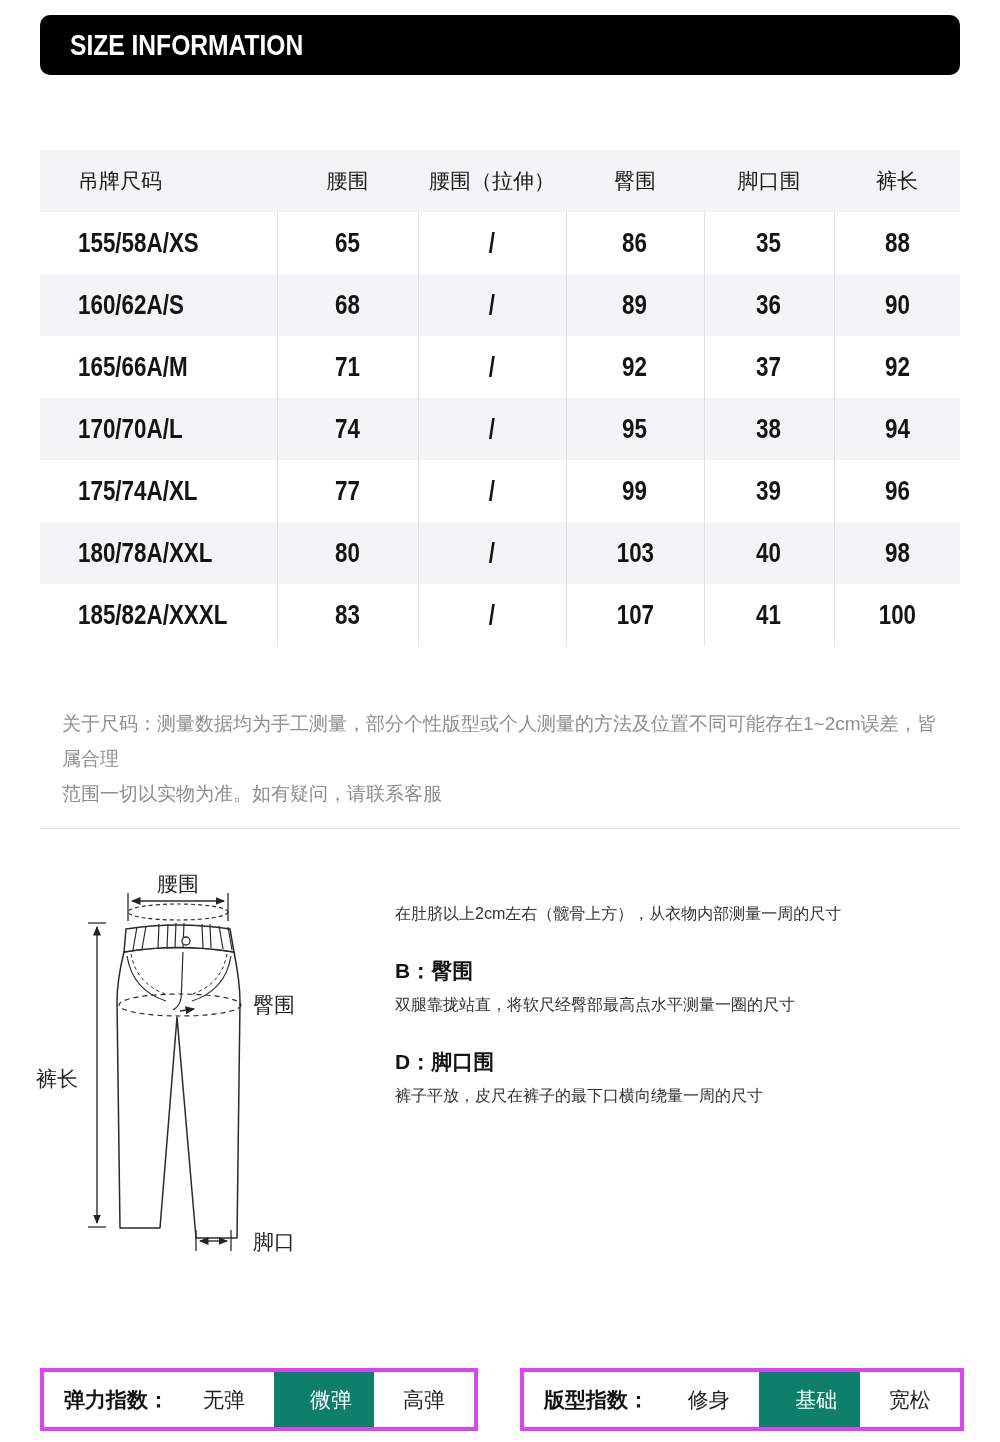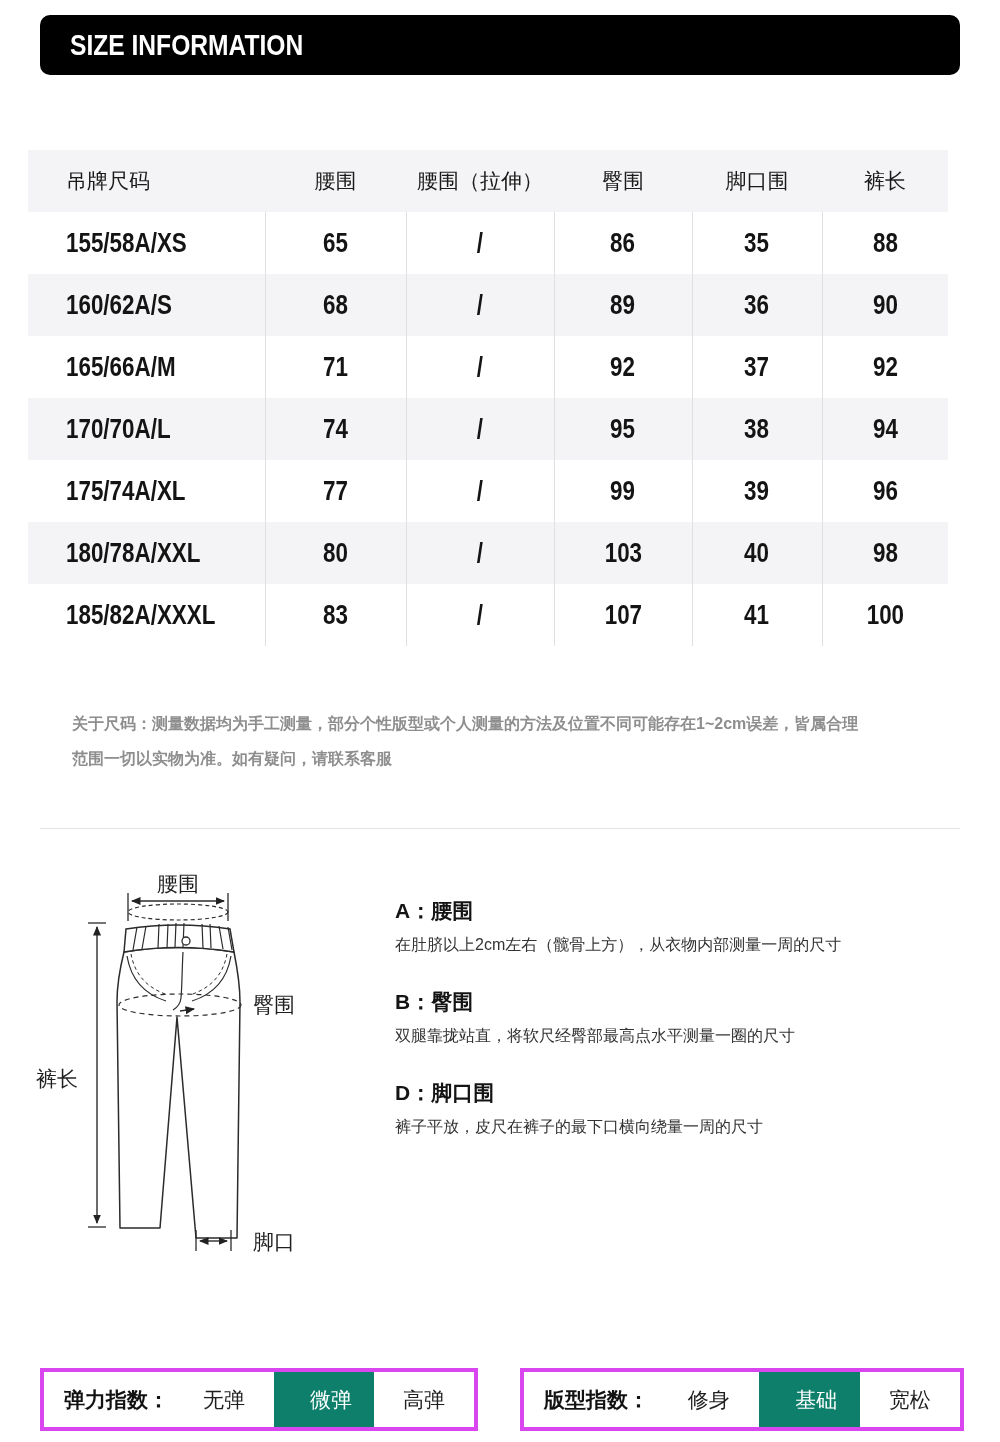--- a/index.html
+++ b/index.html
@@ -7,34 +7,34 @@
   body { font-family:"Liberation Sans","DejaVu Sans",sans-serif; color:#1a1a1a; }
   #page { position:relative; width:1000px; height:1442px; background:#fff; overflow:hidden; }
 
   
   .title-bar { position:absolute; left:40px; top:15px; width:920px; height:60px;
     background:#000000; border-radius:10px; display:flex; align-items:center; padding-left:30px; }
   .title-bar h1 { color:#fff; font-size:30px; font-weight:700; letter-spacing:0px;
     transform:scaleX(.82); transform-origin:left center; white-space:nowrap; }
 
   
-  .size-table { position:absolute; left:28px; top:150px; width:920px; border-collapse:collapse; table-layout:fixed; }
+  .size-table { position:absolute; left:40px; top:150px; width:920px; border-collapse:collapse; table-layout:fixed; }
   .size-table th, .size-table td { height:62px; vertical-align:middle; text-align:center; padding:0; }
   .size-table thead tr { background:#f4f4f6; }
   .size-table tbody tr:nth-child(even) { background:#f4f4f6; }
   .size-table th { font-weight:400; font-size:21px; color:#1a1a1a; }
   .size-table th:first-child, .size-table td:first-child { text-align:left; padding-left:38px; }
   .size-table tbody td + td { border-left:1px solid #e0e0e2; }
   .val { display:inline-block; font-weight:700; font-size:28px; color:#141414;
     transform:scaleX(.8); transform-origin:center; white-space:nowrap; letter-spacing:0; }
   .size-table td:first-child .val { transform-origin:left center; }
 
   
-  .size-note { position:absolute; left:72px; top:706px; width:885px;
-    font-size:16px; line-height:35px; color:#8e8e8e;font-weight:bold; }
+  .size-note { position:absolute; left:62px; top:706px; width:885px;
+    font-size:19px; line-height:35px; color:#8e8e8e; }
 
   .divider { position:absolute; left:40px; top:828px; width:920px; height:1px; background:#e3e3e5; }
 
   
   .pants-figure { position:absolute; left:20px; top:860px; width:360px; height:420px; }
   .pants-figure svg { display:block; }
   .diag-label { font-size:21px; fill:#1f1f1f; }
 
   
   .guide { position:absolute; left:395px; top:900px; width:575px; }
@@ -189,21 +189,20 @@
 
       <line x1="176" y1="370" x2="176" y2="391" stroke="#2b2b2b" stroke-width="1.3"></line>
       <line x1="211" y1="370" x2="211" y2="391" stroke="#2b2b2b" stroke-width="1.3"></line>
       <path d="M180,381 L207,381" stroke="#2b2b2b" stroke-width="1.4" marker-start="url(#ah)" marker-end="url(#ah)"></path>
       <text class="diag-label" x="233" y="389">脚口</text>
     </svg>
   </div>
 
   <div class="guide">
     <div class="guide-item">
-      <div class="guide-title">A：腰围</div>
       <div class="guide-desc">在肚脐以上2cm左右（髋骨上方），从衣物内部测量一周的尺寸</div>
     </div>
     <div class="guide-item">
       <div class="guide-title">B：臀围</div>
       <div class="guide-desc">双腿靠拢站直，将软尺经臀部最高点水平测量一圈的尺寸</div>
     </div>
     <div class="guide-item">
       <div class="guide-title">D：脚口围</div>
       <div class="guide-desc">裤子平放，皮尺在裤子的最下口横向绕量一周的尺寸</div>
     </div>

